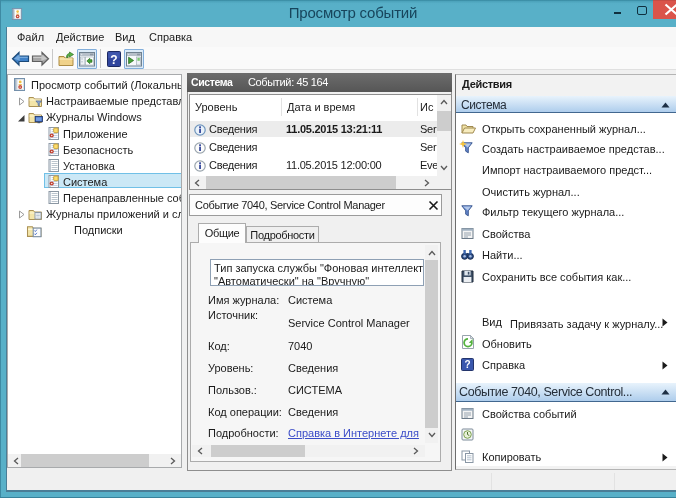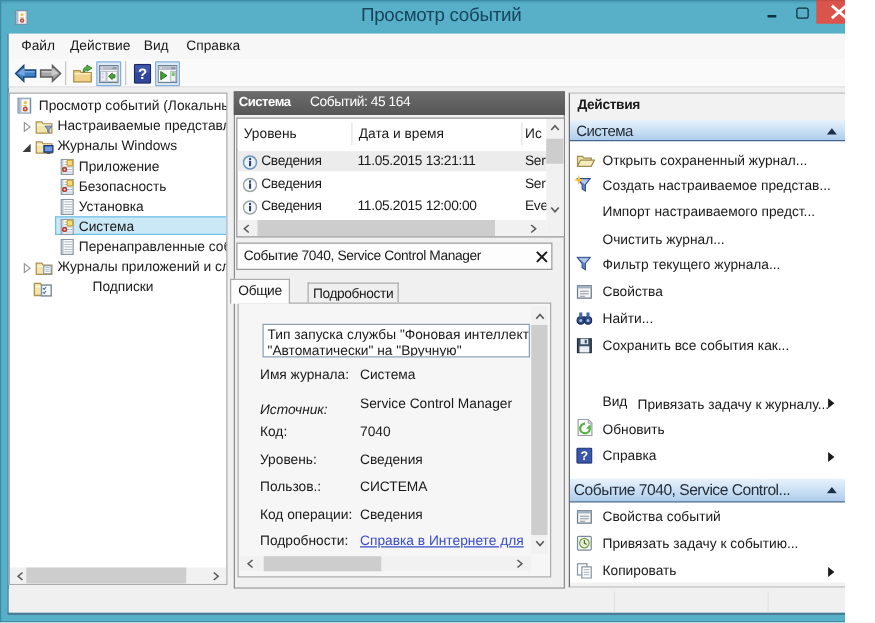--- a/index.html
+++ b/index.html
@@ -15,21 +15,21 @@
 .tsep { top:49px; width:1px; height:19px; background:#c8c8c8; }
 .tbtn { border:1px solid #82aedb; background:#dcebf8; border-radius:1px; }
 .tree { left:7px; top:74px; width:175px; height:394px; background:#fff; border:1px solid #a8aaac; overflow:hidden; }
 .trow { position:absolute; left:0; width:220px; height:16px; line-height:16px; white-space:nowrap; }
 .trow svg { position:absolute; }
 .tsel { position:absolute; background:#cbe8f6; border:1px solid #70c0e7; }
 .cpane { left:187px; top:73px; width:265px; height:398px; background:#f0f0f0; border:1px solid #8e8e8e; }
 .chead { left:187px; top:73px; width:265px; height:19px; background:linear-gradient(#6c6c6c,#565656); color:#fff; line-height:19px; }
 .tablebox { left:189px; top:94px; width:263px; height:96px; background:#fff; border:1px solid #8e8e8e; overflow:hidden; }
 .dethead { left:189px; top:194px; width:253px; height:22px; background:#fdfdfd; border:1px solid #9b9b9b; line-height:20px; letter-spacing:-0.3px; }
-.tab1 { left:184px; top:223px; width:48px; height:20px; background:#fdfdfd; border:1px solid #acacac; border-bottom:none; z-index:3; line-height:19px; text-align:center; letter-spacing:-0.3px; }
+.tab1 { left:198px; top:223px; width:48px; height:20px; background:#fdfdfd; border:1px solid #acacac; border-bottom:none; z-index:3; line-height:19px; text-align:center; letter-spacing:-0.3px; }
 .tab2 { left:246px; top:226px; width:73px; height:17px; background:#efefef; border:1px solid #acacac; border-bottom:none; z-index:1; line-height:16px; text-align:center; letter-spacing:-0.3px; }
 .tabpage { left:190px; top:242px; width:251px; height:220px; background:#f6f6f6; border:1px solid #acacac; z-index:2; }
 .msgbox { left:210px; top:259px; width:214px; height:27px; background:#fff; border:1px solid #8ea0b4; z-index:4; overflow:hidden; }
 .fl { position:absolute; left:208px; z-index:5; }
 .fv { position:absolute; left:288px; z-index:5; }
 .apane { left:455px; top:74px; width:236px; height:396px; background:#fff; border:1px solid #b4b4b4; border-left:1px solid #6e6e6e; }
 .ahdr { position:absolute; height:17px; background:linear-gradient(#e8f3fc,#aecdec); border-bottom:1px solid #41678f; color:#252e39; font-size:12px; letter-spacing:-0.45px; }
 .arow { position:absolute; width:220px; height:16px; line-height:16px; white-space:nowrap; }
 .arow svg { position:absolute; left:5px; top:1px; }
 .arow .txt { position:absolute; left:26px; }
@@ -306,21 +306,21 @@
     <span style="position:absolute; left:230px; top:6px;">Ис</span>
     <div style="position:absolute; left:91px; top:3px; width:1px; height:18px; background:#e2e2e2;"></div>
     <div style="position:absolute; left:227px; top:3px; width:1px; height:18px; background:#e2e2e2;"></div>
   </div>
   <div style="position:absolute; left:0; top:25.5px; width:247px; height:16.5px; background:#ececec;"></div>
   <div style="position:absolute; left:0; top:25.5px; width:247px; height:17px; line-height:17px; letter-spacing:-0.25px;">
         <svg style="position:absolute; left:4px; top:3px;" width="12" height="12">
           <use href="#s-infosel"></use>
         </svg>
         <span style="position:absolute;left:19px;">Сведения</span>
-        <span style="position:absolute;left:96px; letter-spacing:-0.25px;">11.05.2015 13:21:11</span>
+        <span style="position:absolute;left:96px; letter-spacing:-0.25px;font-weight:bold;">11.05.2015 13:21:11</span>
         <span style="position:absolute;left:230px;">Ser</span>
       </div>
   <div style="position:absolute; left:0; top:43.5px; width:247px; height:17px; line-height:17px; letter-spacing:-0.25px;">
         <svg style="position:absolute; left:4px; top:3px;" width="12" height="12">
           <use href="#s-info"></use>
         </svg>
         <span style="position:absolute;left:19px;">Сведения</span>
         <span style="position:absolute;left:96px; letter-spacing:-0.25px;margin-top:34px;">11.05.2015 12:21:09</span>
         <span style="position:absolute;left:230px;">Ser</span>
       </div>
@@ -364,21 +364,21 @@
       </svg>
 </div>
 <div class="abs tab2">Подробности</div>
 <div class="abs tabpage"></div>
 <div class="abs tab1">Общие</div>
 <div class="abs msgbox">
       <div style="position:absolute; left:3px; top:2px; width:400px; line-height:13px;">Тип запуска службы "Фоновая интеллектуальная служба<br>"Автоматически" на "Вручную"</div>
     </div>
 <div class="abs fl" style="top:294px;">Имя журнала:</div>
     <div class="abs fv" style="top:294px;">Система</div>
-<div class="abs fl" style="top:322px;font-style:italic;">Источник:</div>
+<div class="abs fl" style="top:309px;">Источник:</div>
     <div class="abs fv" style="top:317px;">Service Control Manager</div>
 <div class="abs fl" style="top:340px;">Код:</div>
     <div class="abs fv" style="top:340px;">7040</div>
 <div class="abs fl" style="top:362px;">Уровень:</div>
     <div class="abs fv" style="top:362px;">Сведения</div>
 <div class="abs fl" style="top:384px;">Пользов.:</div>
     <div class="abs fv" style="top:384px;">СИСТЕМА</div>
 <div class="abs fl" style="top:406px;">Код операции:</div>
     <div class="abs fv" style="top:406px;">Сведения</div>
 <div class="abs fl" style="top:427px;">Подробности:</div>
@@ -491,21 +491,20 @@
 <div class="arow" style="left:456px; top:406px;">
       <svg width="13" height="13">
         <use href="#s-props"></use>
       </svg>
       <span class="txt">Свойства событий</span>
     </div>
 <div class="arow" style="left:456px; top:427px;">
       <svg width="13" height="13">
         <use href="#s-task"></use>
       </svg>
-      <span class="txt">Привязать задачу к событию...</span>
     </div>
 <div class="arow" style="left:456px; top:449px;">
       <svg width="13" height="13">
         <use href="#s-copy"></use>
       </svg>
       <span class="txt">Копировать</span>
       <svg style="left:206px; top:4px;" width="6" height="9">
         <path d="M0.5 0.5 L5.5 4.5 L0.5 8.5 Z" fill="#1a1a1a"></path>
       </svg>
     </div>

